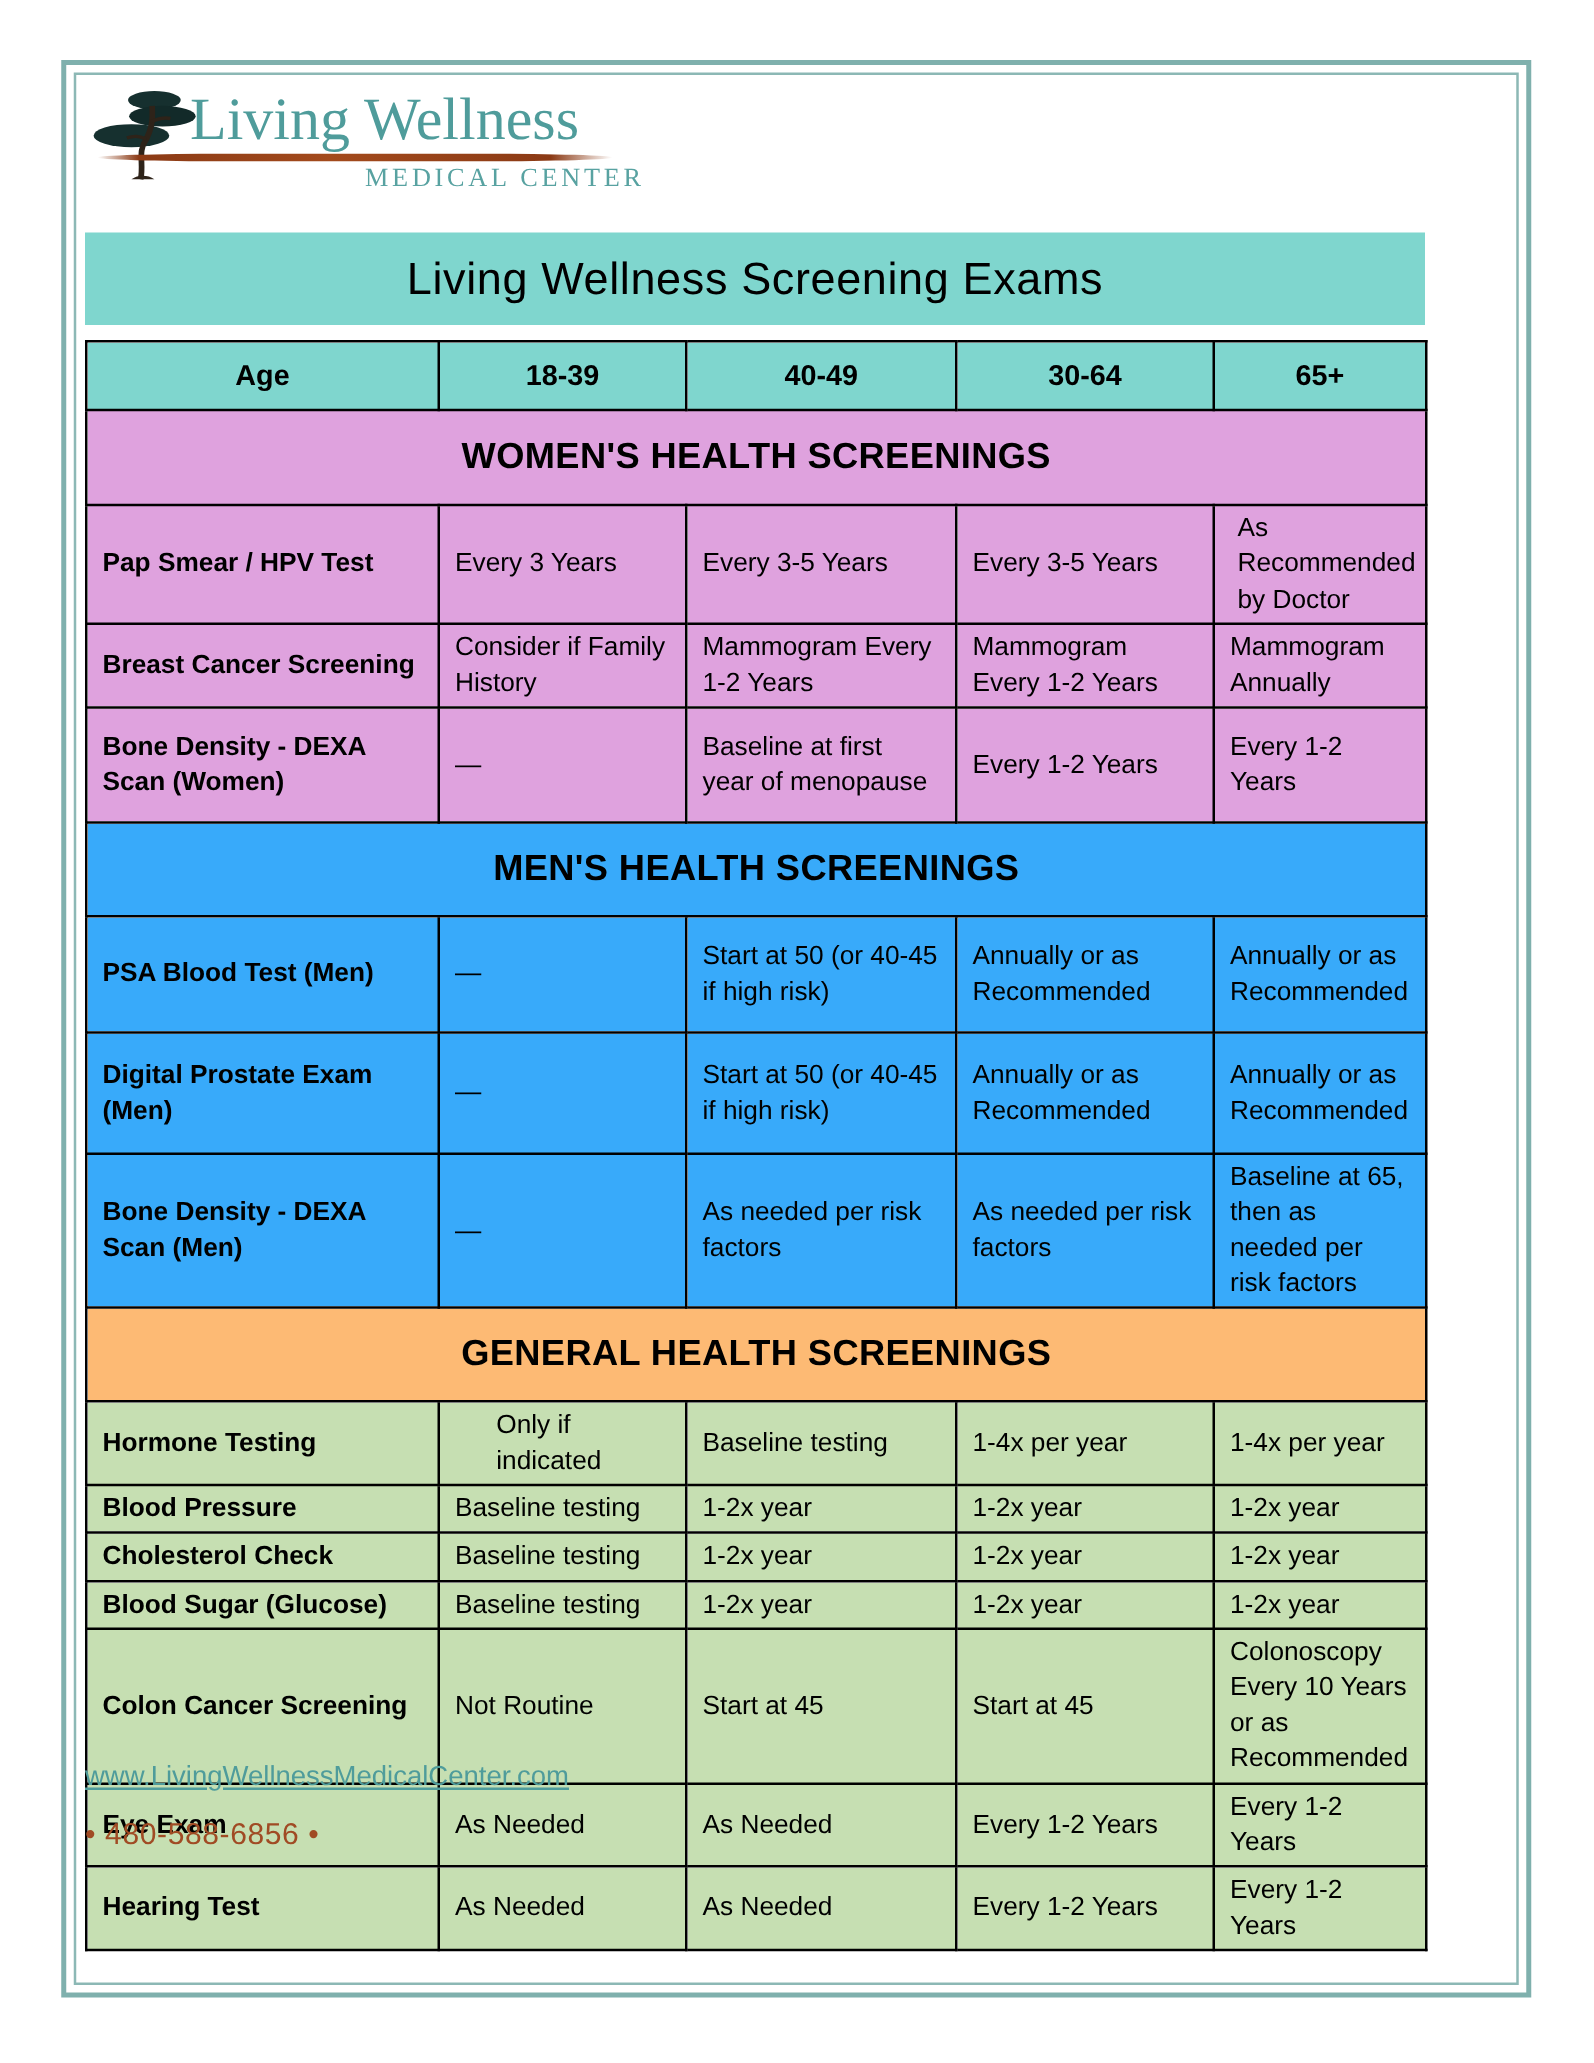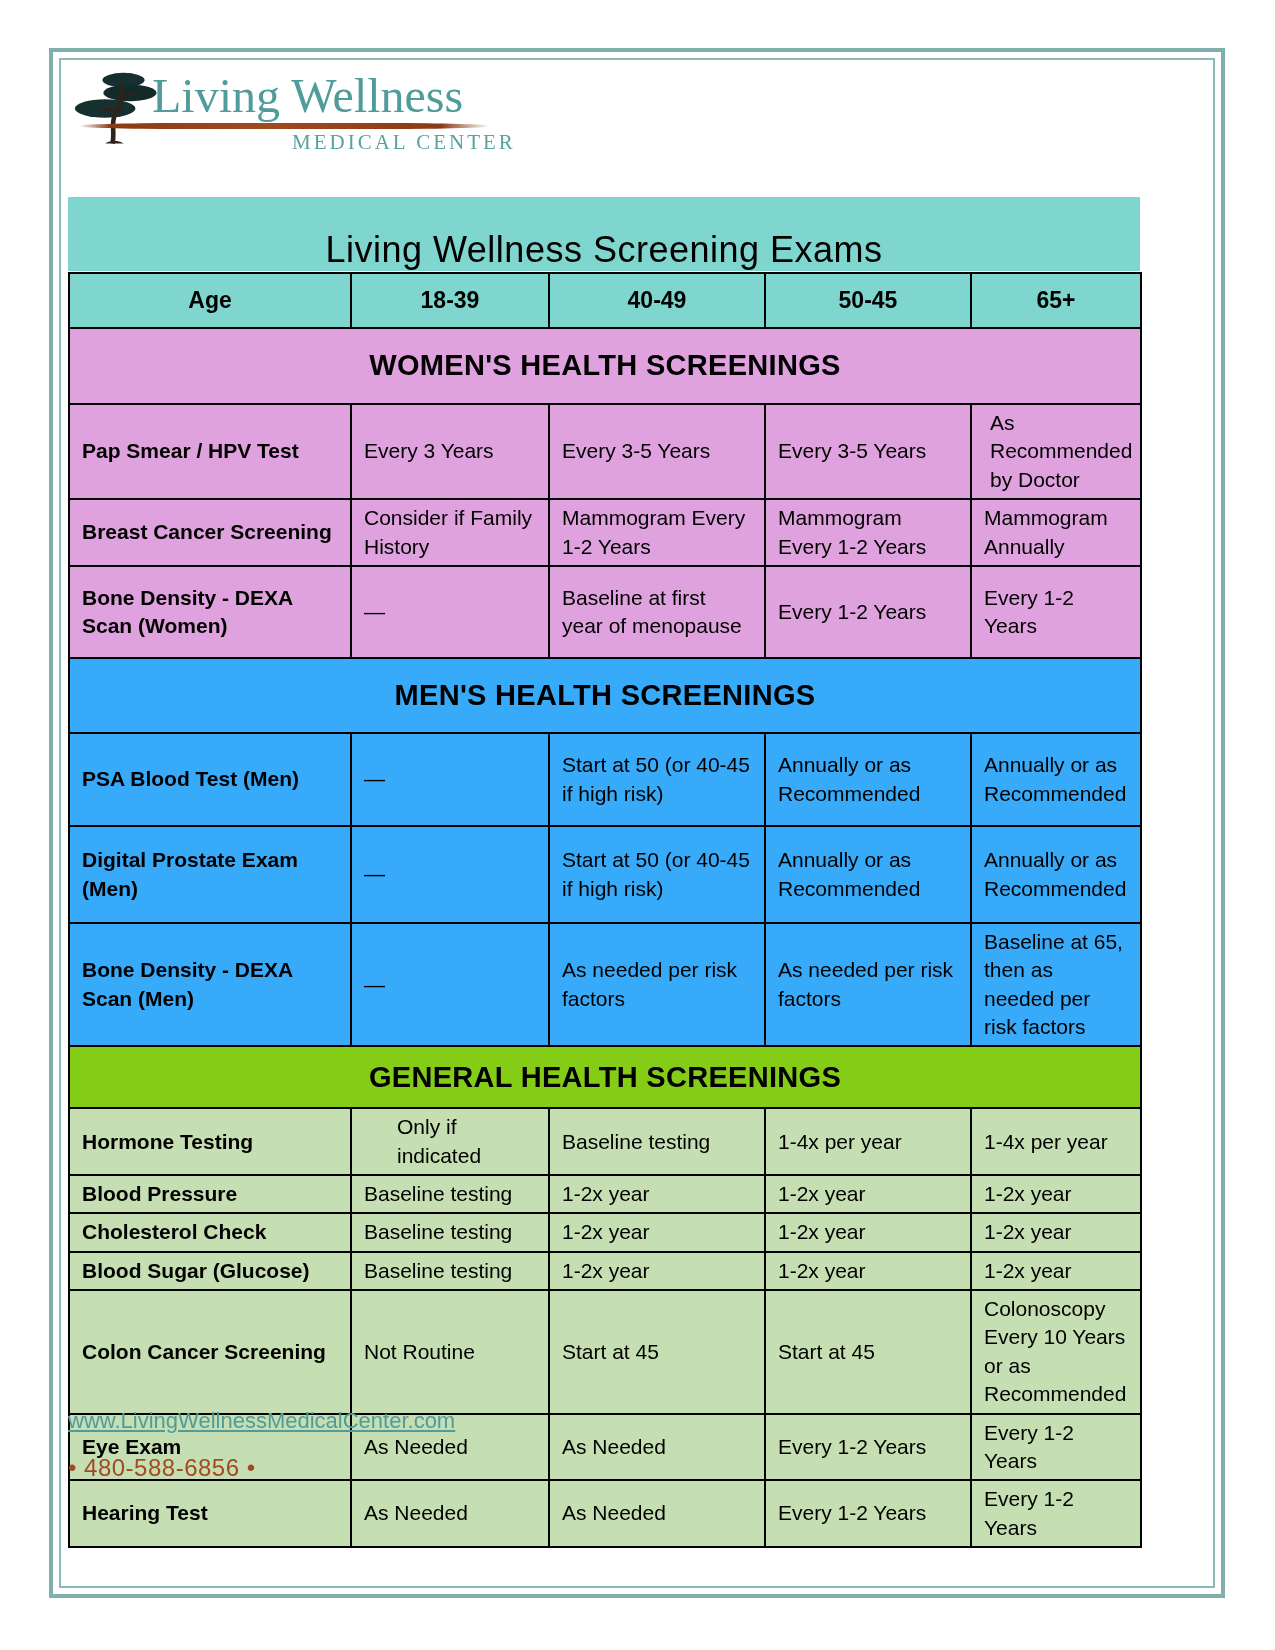--- a/index.html
+++ b/index.html
@@ -18,22 +18,22 @@
   .logo-tree { position:absolute; left:0px; top:4px; width:92px; height:78px; }
   .logo-name { position:absolute; left:80px; top:2px; font-family:"Liberation Serif", serif;
     font-size:48px; font-weight:400; color:#4f9c9b; white-space:nowrap; }
   .logo-swoosh { position:absolute; left:6px; top:57px; width:412px; height:6px;
     background:linear-gradient(to right, rgba(122,52,16,0) 0%, #8b3a15 8%, #a34a1c 45%, #8b3a15 88%, rgba(122,52,16,0) 100%);
     border-radius:50% / 100%; }
   .logo-subtitle { position:absolute; left:220px; top:64px; font-family:"Liberation Serif", serif;
     font-size:21px; letter-spacing:3px; color:#58a2a1; white-space:nowrap; }
 
   
-  .title-bar { position:absolute; left:68px; top:197px; width:1072px; height:74px;
-    display:flex; align-items:flex-end; justify-content:center;
+  .title-bar { position:absolute; left:68px; top:186px; width:1072px; height:74px;
+    display:flex; align-items:center; justify-content:center;
     font-size:36px; font-weight:400; letter-spacing:0.5px; }
 
   
   .screening-table { position:absolute; left:68px; top:272px; width:1072px;
     border-collapse:collapse; table-layout:fixed; }
   .screening-table th, .screening-table td {
     border:2px solid #000; box-sizing:border-box; vertical-align:middle;
     padding:4px 12px; line-height:1.35; overflow:hidden; }
   .screening-table th { font-size:23px; font-weight:bold; text-align:center; padding:4px 4px; }
   td.section-header { font-size:29px; font-weight:bold; text-align:center; letter-spacing:0.3px; }
@@ -78,21 +78,21 @@
         <col style="width:198px">
         <col style="width:216px">
       <col style="width:206px">
         <col style="width:170px">
     </colgroup>
     <thead>
       <tr id="age-header-row">
           <th style="background: rgb(127, 214, 206); height: 55px;">Age</th>
           <th style="background: rgb(127, 214, 206); height: 55px;">18-39</th>
           <th style="background: rgb(127, 214, 206); height: 55px;">40-49</th>
-          <th style="background: rgb(127, 214, 206); height: 55px;">50-45</th>
+          <th style="background: rgb(127, 214, 206); height: 55px;">30-64</th>
           <th style="background: rgb(127, 214, 206); height: 55px;">65+</th>
         </tr>
     </thead>
     <tbody id="table-body">
         <tr>
           <td colspan="5" class="section-header" style="background: rgb(223, 162, 222); height: 76px;">WOMEN'S HEALTH SCREENINGS</td>
         </tr>
         <tr>
           <td class="row-label" style="background: rgb(223, 162, 222); height: 67px;">Pap Smear / HPV Test</td>
           <td class="cell" style="background: rgb(223, 162, 222);">Every 3 Years</td>
@@ -132,21 +132,21 @@
           <td class="cell" style="background: rgb(56, 170, 250);">Annually or as Recommended</td>
         </tr>
         <tr>
           <td class="row-label" style="background: rgb(56, 170, 250); height: 95px;">Bone Density - DEXA Scan (Men)</td>
           <td class="cell" style="background: rgb(56, 170, 250);">—</td>
           <td class="cell" style="background: rgb(56, 170, 250);">As needed per risk factors</td>
           <td class="cell" style="background: rgb(56, 170, 250);">As needed per risk factors</td>
           <td class="cell" style="background: rgb(56, 170, 250);">Baseline at 65, then as needed per risk factors</td>
         </tr>
         <tr>
-          <td colspan="5" class="section-header" style="background: #84cc16; height: 62px;">GENERAL HEALTH SCREENINGS</td>
+          <td colspan="5" class="section-header" style="background: #fdba74; height: 75px;">GENERAL HEALTH SCREENINGS</td>
         </tr>
         <tr>
           <td class="row-label" style="background: rgb(198, 223, 178); height: 65px;">Hormone Testing</td>
           <td class="cell" style="background: rgb(198, 223, 178); padding-left: 45px;">Only if indicated</td>
           <td class="cell" style="background: rgb(198, 223, 178);">Baseline testing</td>
           <td class="cell" style="background: rgb(198, 223, 178);">1-4x per year</td>
           <td class="cell" style="background: rgb(198, 223, 178);">1-4x per year</td>
         </tr>
         <tr>
           <td class="row-label" style="background: rgb(198, 223, 178); height: 34px;">Blood Pressure</td>

